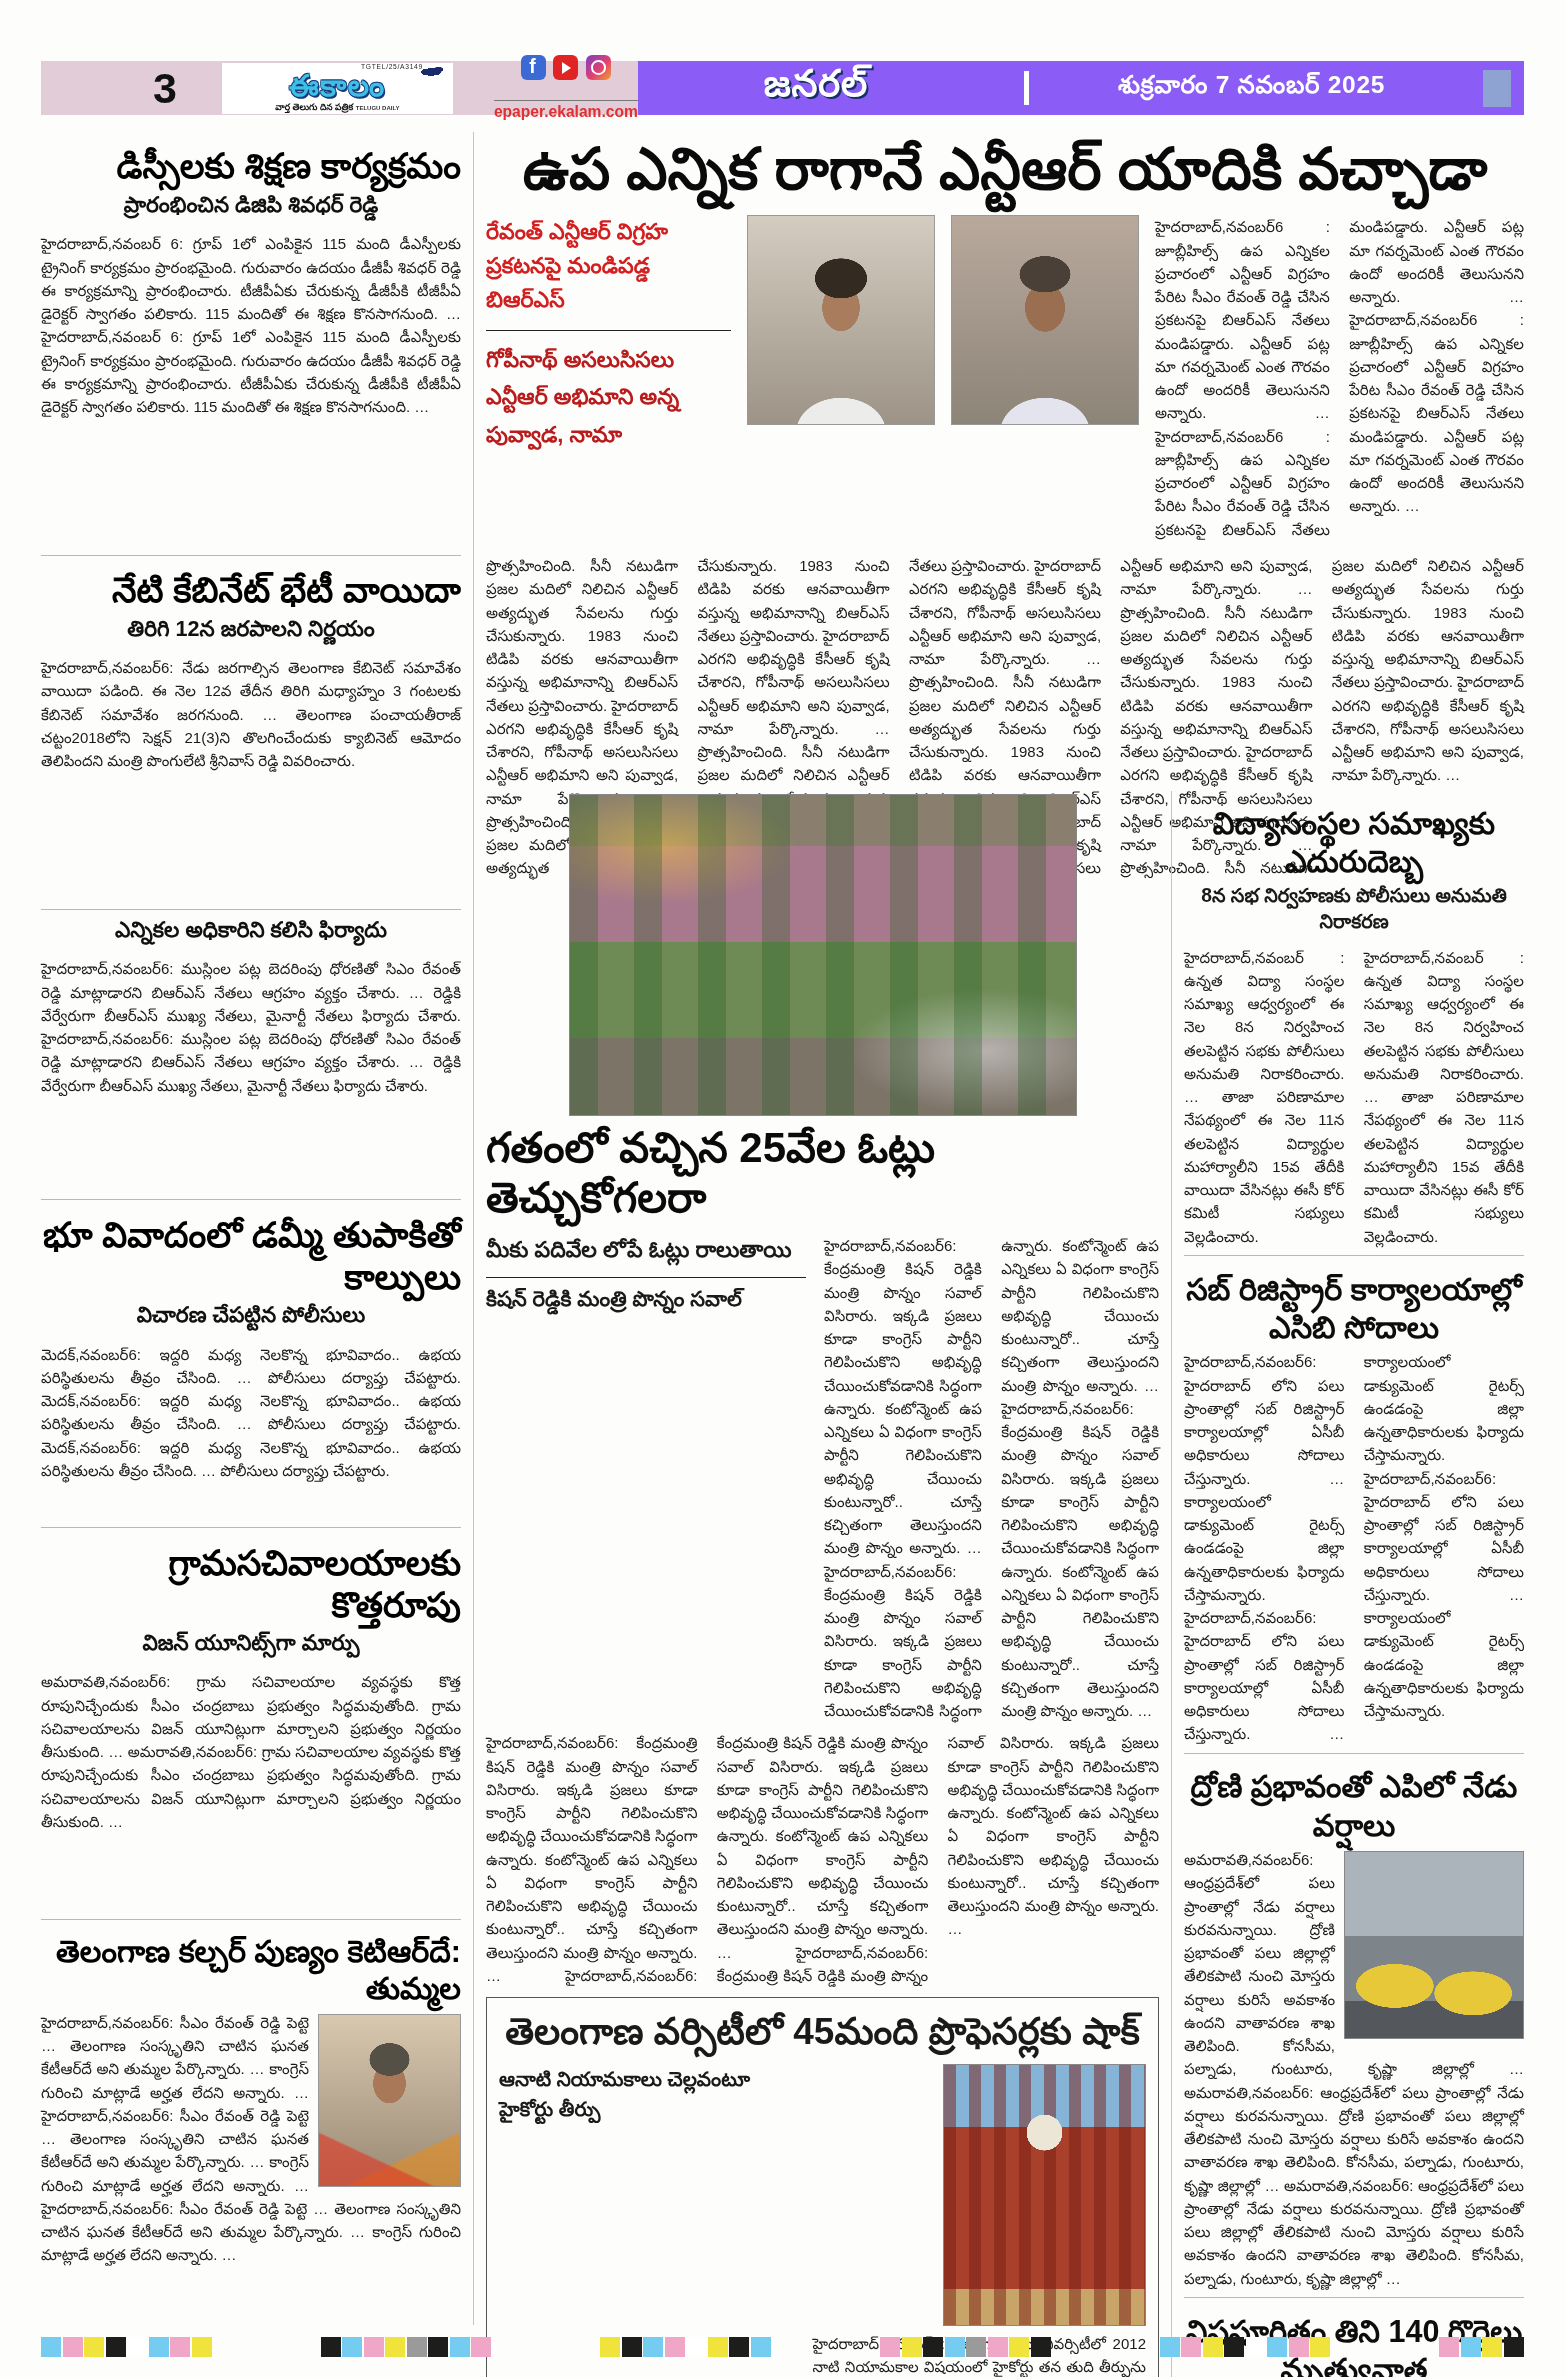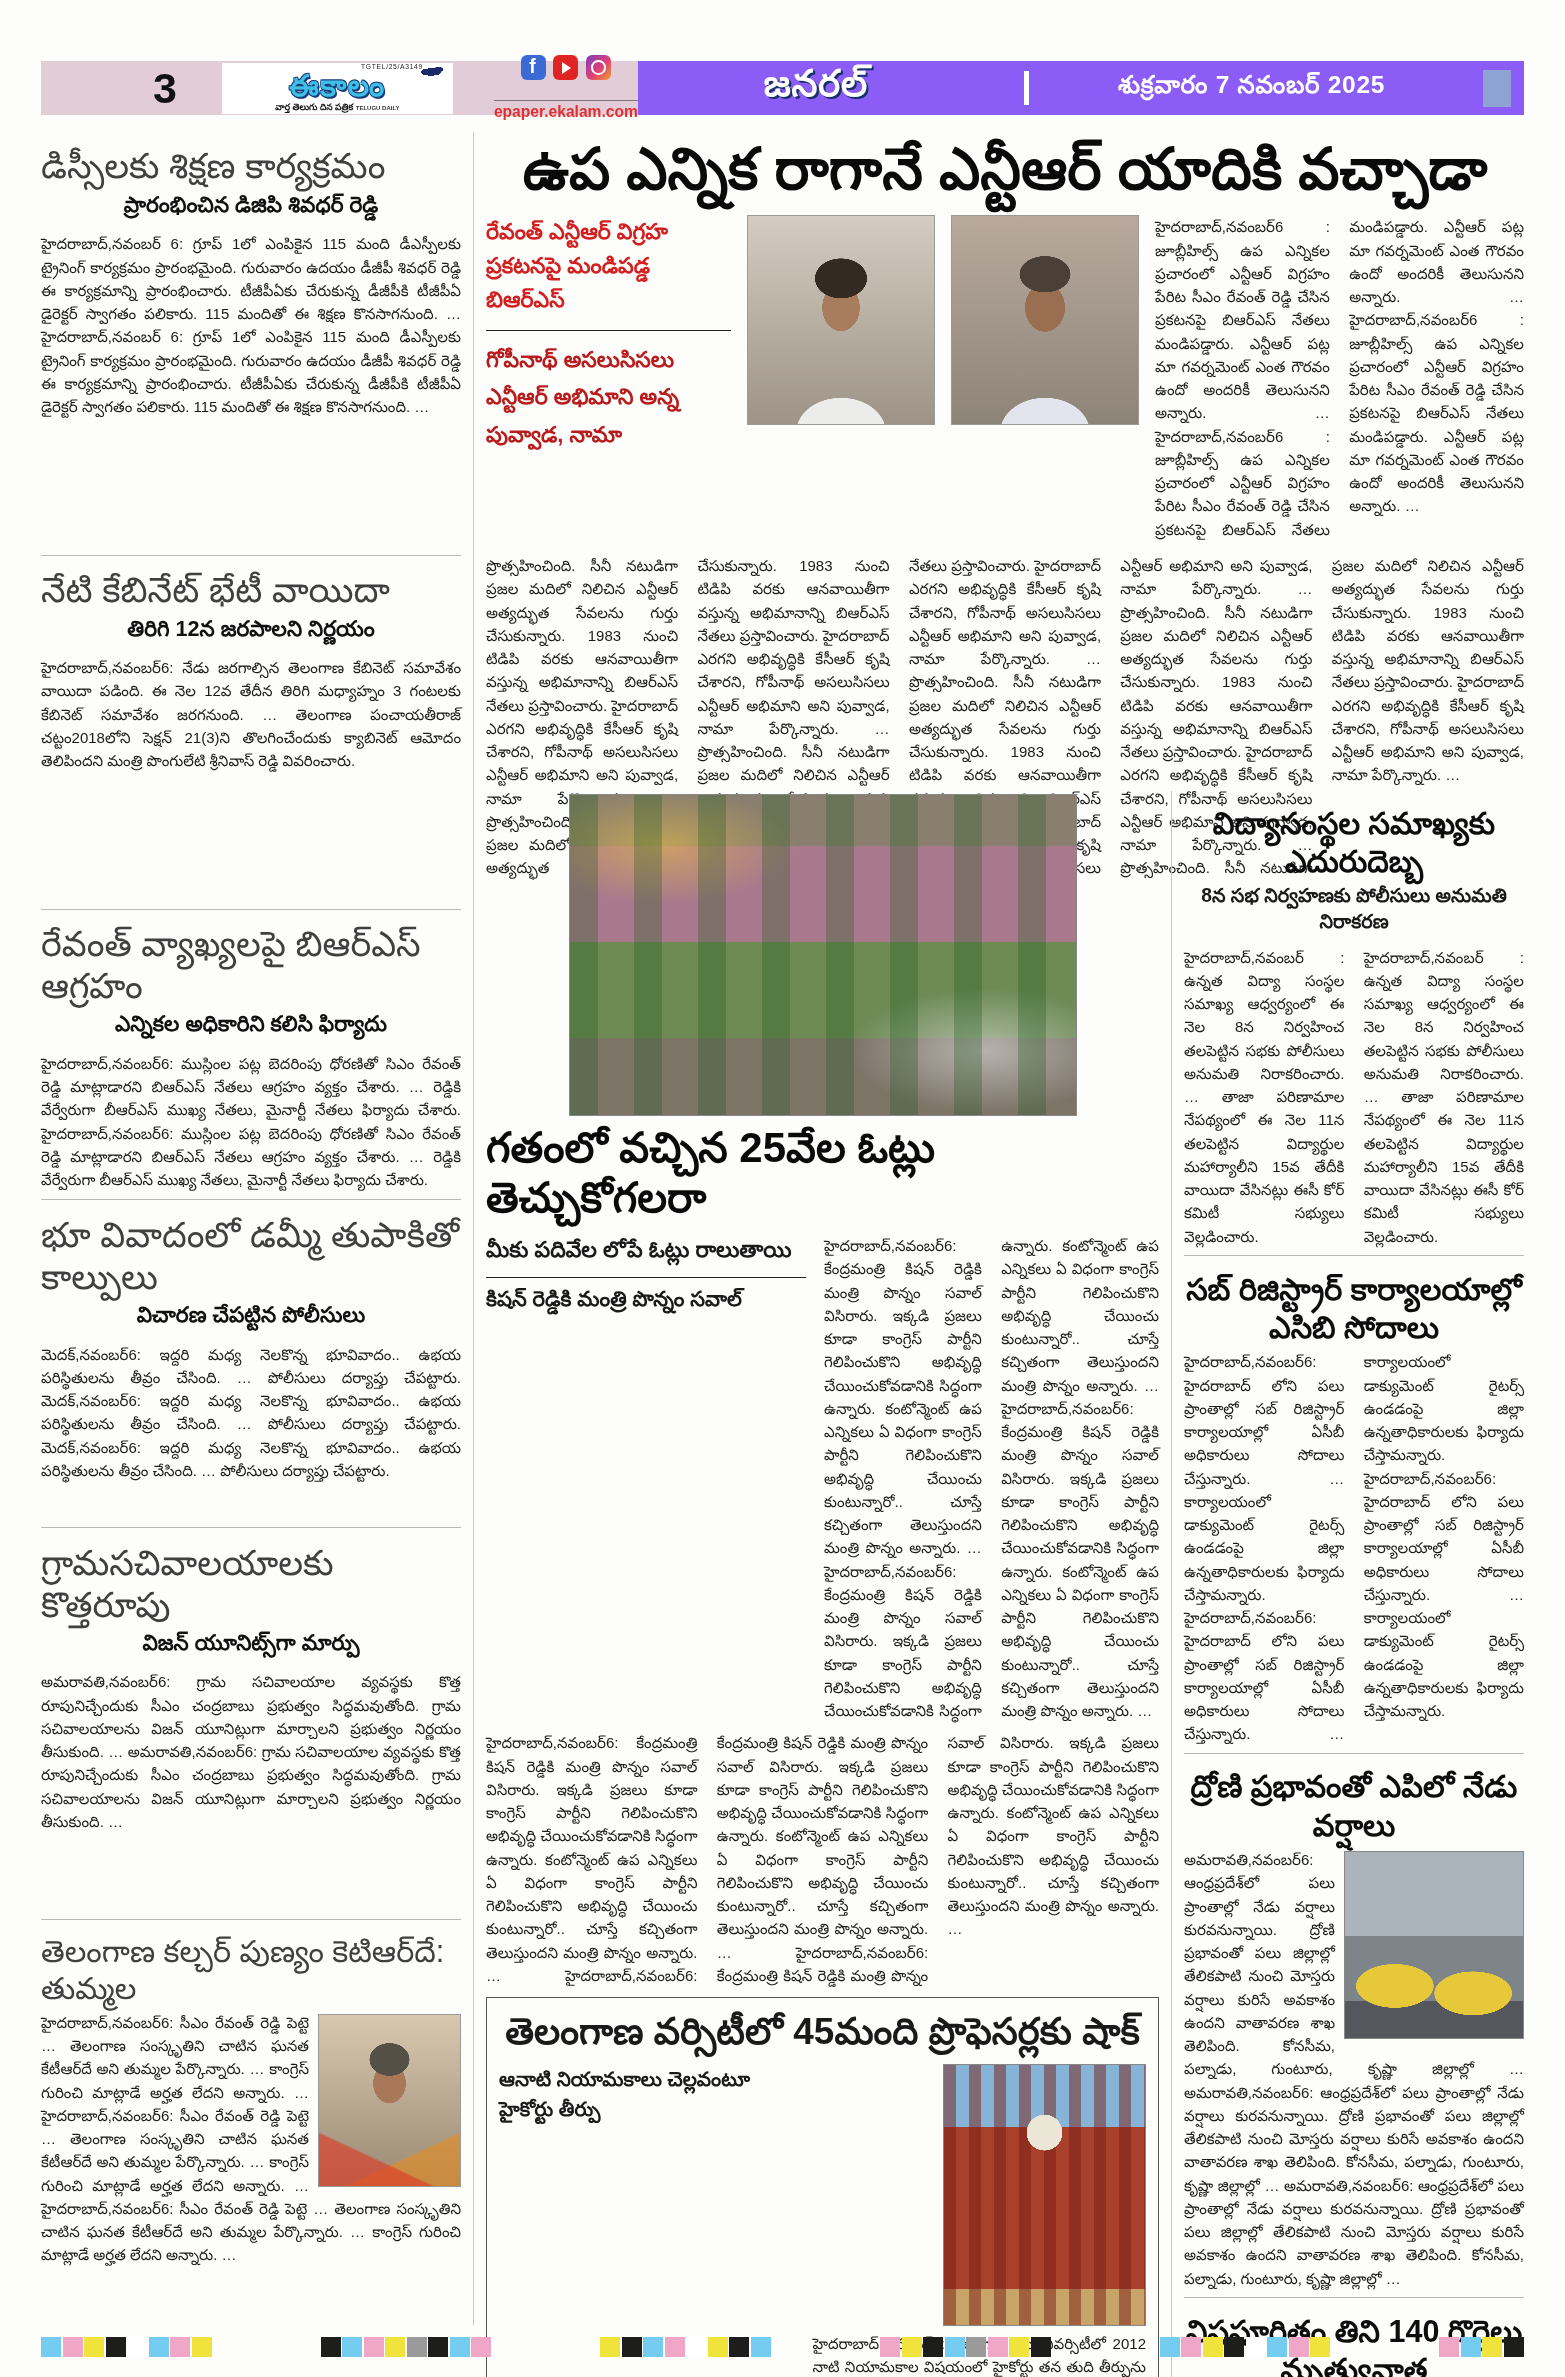--- a/index.html
+++ b/index.html
@@ -37,21 +37,21 @@
   
   .content{position:absolute;top:132px;left:41px;right:41px;bottom:52px;display:flex;}
   .col-left{width:420px;flex:0 0 420px;padding-right:12px;border-right:0.7px solid #c4c4c4;}
   .col-mainwrap{flex:1;padding-left:12px;display:flex;flex-direction:column;}
   .below{display:flex;flex:1;margin-top:4.5px;}
   .col-mid{width:673px;flex:0 0 673px;padding-right:12px;border-right:0.7px solid #c4c4c4;}
   .col-right{flex:1;padding-left:12px;}
 
   .art{border-top:0.7px solid #b9b9b9;padding-top:7.4px;margin-top:7.4px;}
   .art:first-child{border-top:none;margin-top:0;}
-  .h-l{font-size:35px;font-weight:normal;text-align:left;margin:6px 0 4.5px;line-height:1.2;color:#404040;}
+  .h-l{font-size:35px;font-weight:bold;text-align:right;margin:6px 0 4.5px;line-height:1.2;color:#000000;}
   .h-r{font-size:30.5px;font-weight:bold;text-align:center;margin:6px 0 4.5px;line-height:1.25;color:#0d0d0d;}
   .sub{font-size:21.6px;font-weight:bold;text-align:center;margin:0 0 10.4px;color:#111;}
   .body{font-size:15px;line-height:1.55;text-align:justify;margin:0;}
   .cols2{column-count:2;column-gap:19.3px;}
   .cols3{column-count:3;column-gap:19.3px;}
 
   
   .main-art{min-height:654px;}
   .main-head{font-size:58px;font-weight:bold;text-align:center;line-height:1.1;margin:4.5px 0 15px;color:#0a0a0a;}
   .main-top{display:flex;gap:16px;}
@@ -149,21 +149,20 @@
         <h2 class="h-l">డిస్సీలకు శిక్షణ కార్యక్రమం</h2>
         <h3 class="sub">ప్రారంభించిన డిజిపి శివధర్ రెడ్డి</h3>
         <p class="body">హైదరాబాద్,నవంబర్ 6: గ్రూప్ 1లో ఎంపికైన 115 మంది డీఎస్పీలకు ట్రైనింగ్ కార్యక్రమం ప్రారంభమైంది. గురువారం ఉదయం డీజీపీ శివధర్ రెడ్డి ఈ కార్యక్రమాన్ని ప్రారంభించారు. టీజీపీఏకు చేరుకున్న డీజీపీకి టీజీపీఏ డైరెక్టర్ స్వాగతం పలికారు. 115 మందితో ఈ శిక్షణ కొనసాగనుంది. … హైదరాబాద్,నవంబర్ 6: గ్రూప్ 1లో ఎంపికైన 115 మంది డీఎస్పీలకు ట్రైనింగ్ కార్యక్రమం ప్రారంభమైంది. గురువారం ఉదయం డీజీపీ శివధర్ రెడ్డి ఈ కార్యక్రమాన్ని ప్రారంభించారు. టీజీపీఏకు చేరుకున్న డీజీపీకి టీజీపీఏ డైరెక్టర్ స్వాగతం పలికారు. 115 మందితో ఈ శిక్షణ కొనసాగనుంది. …</p>
       </article>
       <article class="art" style="min-height:338px">
         <h2 class="h-l">నేటి కేబినేట్ భేటీ వాయిదా</h2>
         <h3 class="sub">తిరిగి 12న జరపాలని నిర్ణయం</h3>
         <p class="body">హైదరాబాద్,నవంబర్6: నేడు జరగాల్సిన తెలంగాణ కేబినెట్ సమావేశం వాయిదా పడింది. ఈ నెల 12వ తేదీన తిరిగి మధ్యాహ్నం 3 గంటలకు కేబినెట్ సమావేశం జరగనుంది. … తెలంగాణ పంచాయతీరాజ్ చట్టం2018లోని సెక్షన్ 21(3)ని తొలగించేందుకు క్యాబినెట్ ఆమోదం తెలిపిందని మంత్రి పొంగులేటి శ్రీనివాస్ రెడ్డి వివరించారు.</p>
       </article>
       <article class="art" style="min-height:275px">
-        <h2 class="h-l">రేవంత్ వ్యాఖ్యలపై బిఆర్ఎస్ ఆగ్రహం</h2>
         <h3 class="sub">ఎన్నికల అధికారిని కలిసి ఫిర్యాదు</h3>
         <p class="body">హైదరాబాద్,నవంబర్6: ముస్లింల పట్ల బెదరింపు ధోరణితో సిఎం రేవంత్ రెడ్డి మాట్లాడారని బిఆర్ఎస్ నేతలు ఆగ్రహం వ్యక్తం చేశారు. … రెడ్డికి వేర్వేరుగా బీఆర్ఎస్ ముఖ్య నేతలు, మైనార్టీ నేతలు ఫిర్యాదు చేశారు. హైదరాబాద్,నవంబర్6: ముస్లింల పట్ల బెదరింపు ధోరణితో సిఎం రేవంత్ రెడ్డి మాట్లాడారని బిఆర్ఎస్ నేతలు ఆగ్రహం వ్యక్తం చేశారు. … రెడ్డికి వేర్వేరుగా బీఆర్ఎస్ ముఖ్య నేతలు, మైనార్టీ నేతలు ఫిర్యాదు చేశారు.</p>
       </article>
       <article class="art" style="min-height:312px">
         <h2 class="h-l">భూ వివాదంలో డమ్మీ తుపాకితో కాల్పులు</h2>
         <h3 class="sub">విచారణ చేపట్టిన పోలీసులు</h3>
         <p class="body">మెదక్,నవంబర్6: ఇద్దరి మధ్య నెలకొన్న భూవివాదం.. ఉభయ పరిస్థితులను తీవ్రం చేసింది. … పోలీసులు దర్యాప్తు చేపట్టారు. మెదక్,నవంబర్6: ఇద్దరి మధ్య నెలకొన్న భూవివాదం.. ఉభయ పరిస్థితులను తీవ్రం చేసింది. … పోలీసులు దర్యాప్తు చేపట్టారు. మెదక్,నవంబర్6: ఇద్దరి మధ్య నెలకొన్న భూవివాదం.. ఉభయ పరిస్థితులను తీవ్రం చేసింది. … పోలీసులు దర్యాప్తు చేపట్టారు.</p>
       </article>
       <article class="art" style="min-height:376px">
         <h2 class="h-l">గ్రామసచివాలయాలకు కొత్తరూపు</h2>

